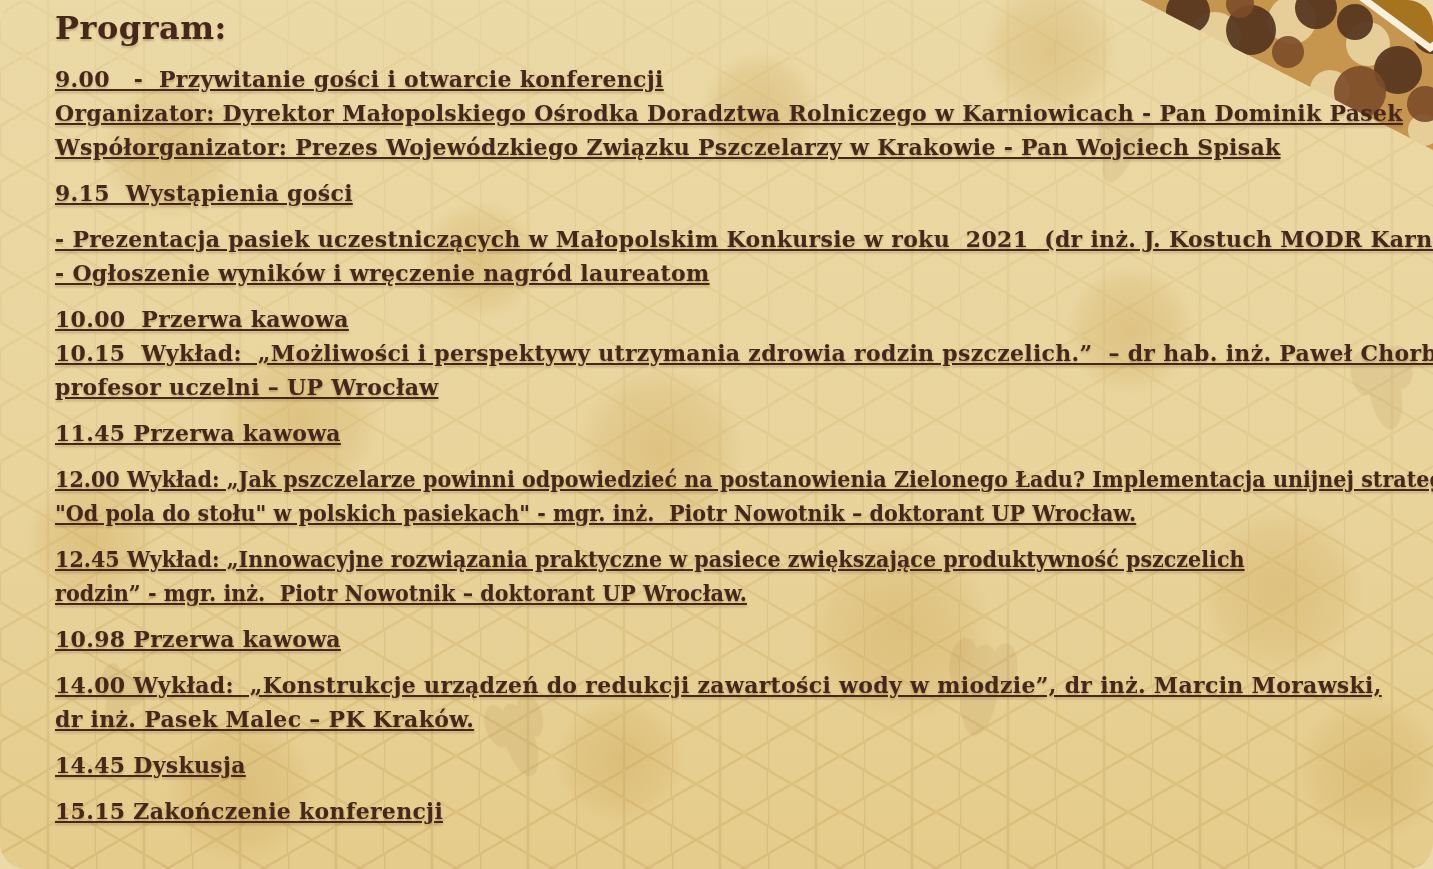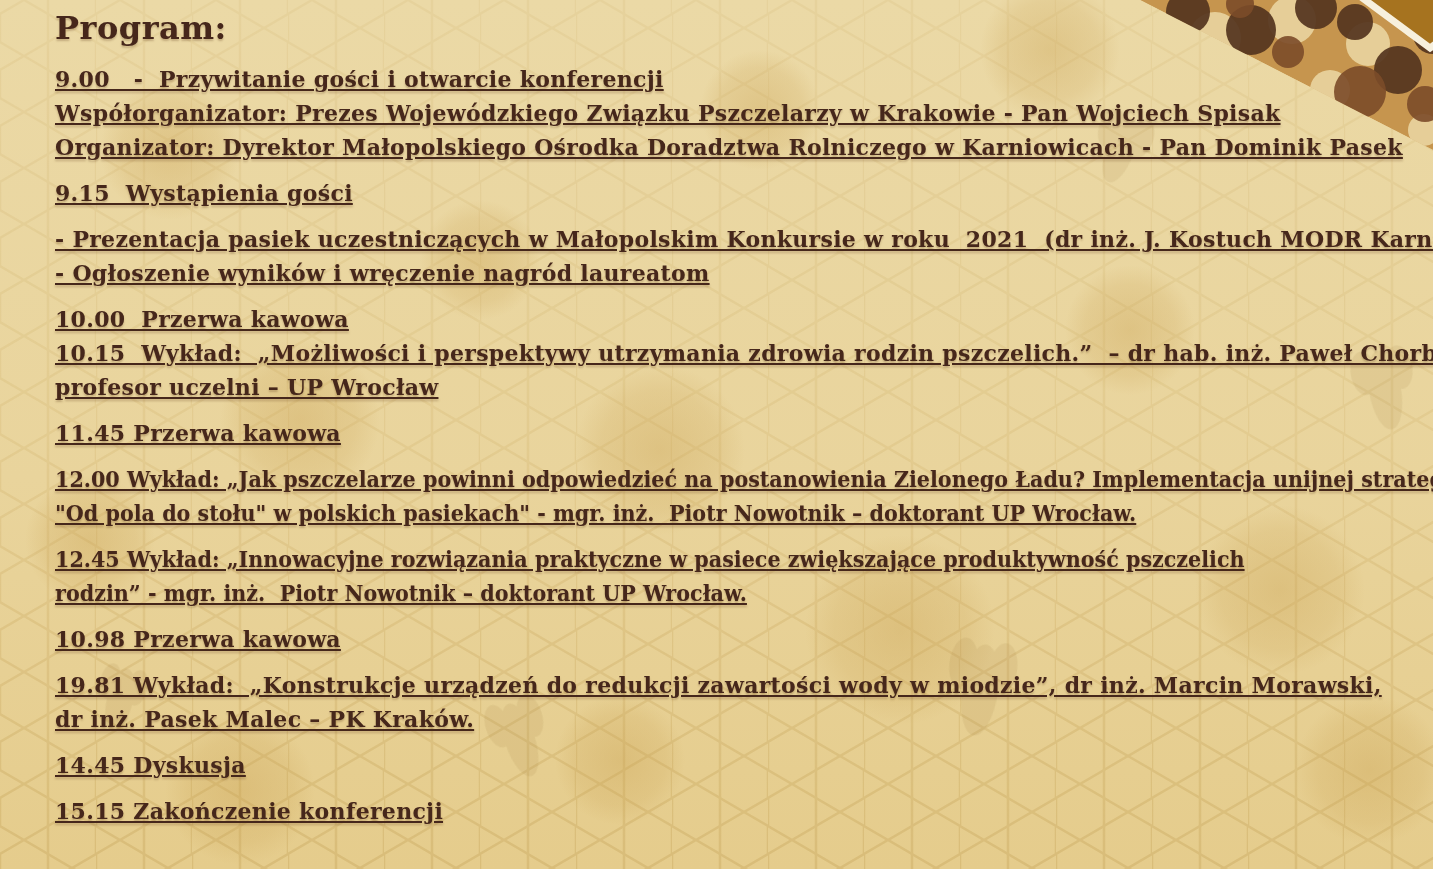--- a/index.html
+++ b/index.html
@@ -4,20 +4,21 @@
 <style>
   html,body{margin:0;padding:0;}
   body{
     width:1433px;height:869px;overflow:hidden;
     font-family:"DejaVu Serif","Liberation Serif",serif;
     background:var(--page-top,#ebd9a6);
   }
   .slide{
     position:relative;width:1433px;height:869px;overflow:hidden;
     background:linear-gradient(180deg,var(--page-top,#ebd9a6) 0%,#e9d49c 55%,var(--page-bottom,#e5cc8c) 100%);
+    border-radius:26px;
   }
   .bg-svg{position:absolute;inset:0;z-index:0;display:block;}
   .content{
     position:relative;z-index:2;
     padding:10px 0 0 55px;
     color:var(--text-color,#46271b);
     text-shadow:0 2px 2px rgba(92,58,26,.28);
   }
   .title{
     font-size:32px;font-weight:700;line-height:36px;
@@ -137,22 +138,22 @@
     </g>
 
     <polygon points="1357,-6 1430,48 1503,-6 1503,-160 1357,-160" style="fill:var(--hexagon-fill,#a6731f);stroke:var(--hexagon-border,#f7f0dd)" stroke-width="7"></polygon>
   </svg>
 
   <div class="content">
     <h1 class="title">Program:</h1>
 
     <div class="entry">
       <div class="line">9.00   -  Przywitanie gości i otwarcie konferencji</div>
+      <div class="line">Organizator: Dyrektor Małopolskiego Ośrodka Doradztwa Rolniczego w Karniowicach - Pan Dominik Pasek</div>
       <div class="line">Współorganizator: Prezes Wojewódzkiego Związku Pszczelarzy w Krakowie - Pan Wojciech Spisak</div>
-      <div class="line">Organizator: Dyrektor Małopolskiego Ośrodka Doradztwa Rolniczego w Karniowicach - Pan Dominik Pasek</div>
     </div>
 
     <div class="entry">
       <div class="line">9.15  Wystąpienia gości</div>
     </div>
 
     <div class="entry">
       <div class="line">- Prezentacja pasiek uczestniczących w Małopolskim Konkursie w roku  2021  (dr inż. J. Kostuch MODR Karniowice)</div>
       <div class="line">- Ogłoszenie wyników i wręczenie nagród laureatom</div>
     </div>
@@ -178,21 +179,21 @@
     <div class="entry">
       <div class="line sq">12.45 Wykład: „Innowacyjne rozwiązania praktyczne w pasiece zwiększające produktywność pszczelich</div>
       <div class="line sq">rodzin” - mgr. inż.  Piotr Nowotnik – doktorant UP Wrocław.</div>
     </div>
 
     <div class="entry">
       <div class="line">10.98 Przerwa kawowa</div>
     </div>
 
     <div class="entry">
-      <div class="line">19.81 Wykład:  „Konstrukcje urządzeń do redukcji zawartości wody w miodzie”, dr inż. Marcin Morawski,</div>
+      <div class="line">14.00 Wykład:  „Konstrukcje urządzeń do redukcji zawartości wody w miodzie”, dr inż. Marcin Morawski,</div>
       <div class="line">dr inż. Pasek Malec – PK Kraków.</div>
     </div>
 
     <div class="entry">
       <div class="line">14.45 Dyskusja</div>
     </div>
 
     <div class="entry">
       <div class="line">15.15 Zakończenie konferencji</div>
     </div>

